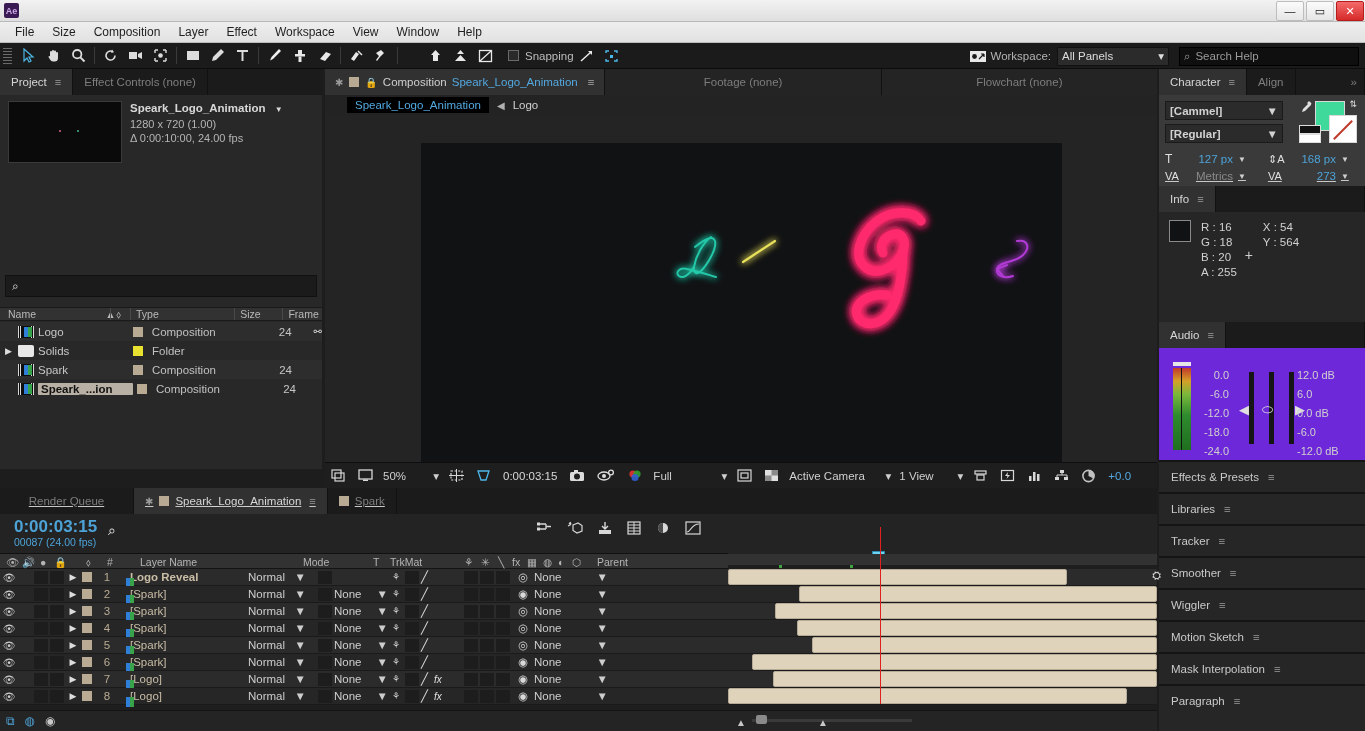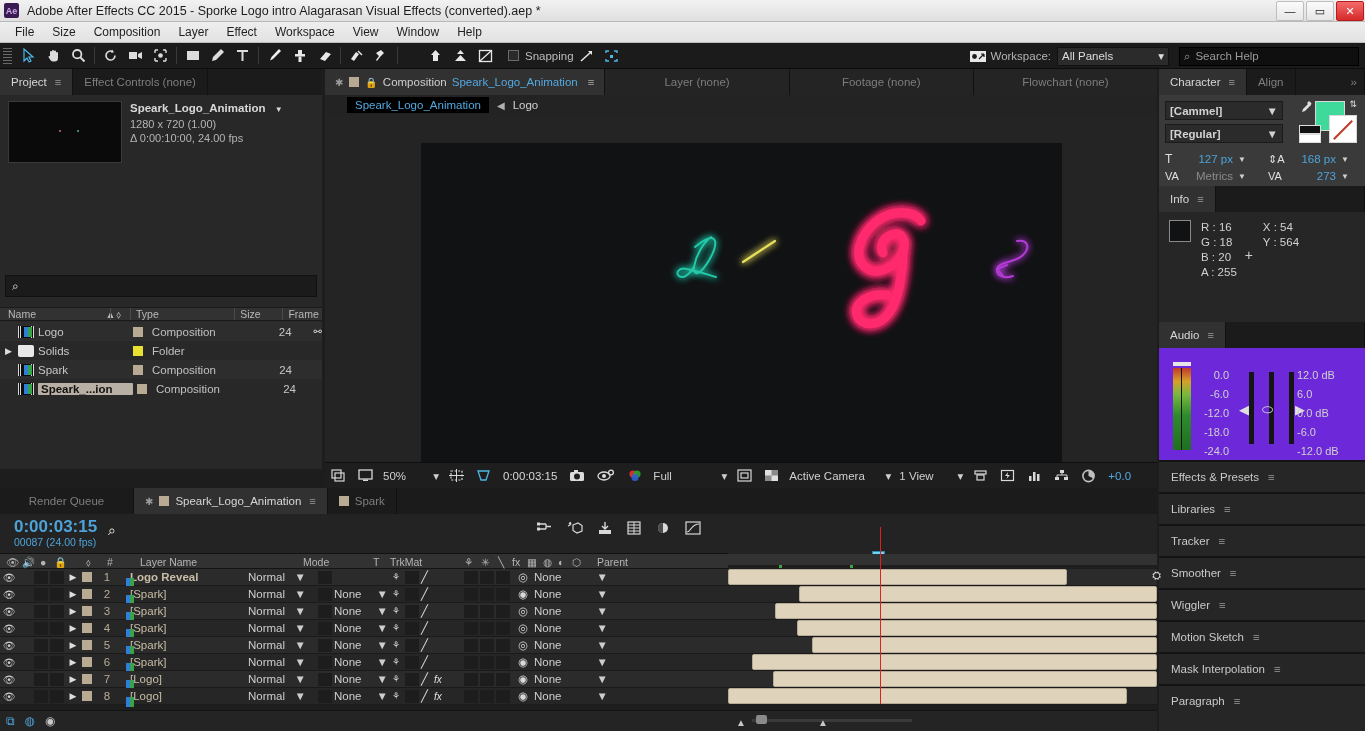--- a/index.html
+++ b/index.html
@@ -145,21 +145,21 @@
     text-align:left; width:60px;}
   .sliders { position:absolute; left:84px; top:24px; width:62px; height:80px;}
   .sl { position:absolute; top:0; width:5px; height:72px; background:#151515;}
   .handle { position:absolute; top:30px; color:#e0e0e0; font-size:13px;}
   .stacked-tab { height:32px; background:#262626; border-top:2px solid #141414;
     display:flex; align-items:center; padding-left:12px; font-size:11.5px; color:#c9c9c9;}
   .stacked-tab .mnu { margin-left:9px; color:#9b9b9b;}
 
   
   .timeline { position:absolute; left:0; top:488px; width:1157px; height:243px; background:#1e1e1e;}
-  .tl-tabs { height:26px; display:flex; background:#1b1b1b;}
+  .tl-tabs { height:26px; display:flex; background:#1b1b1b;text-decoration:underline;}
   .tl-head { height:40px; background:#232323; display:flex; align-items:flex-start;
     border-bottom:1px solid #111; position:relative;}
   .tl-time { padding:4px 0 0 14px; }
   .tl-time .big { color:#4da3d8; font-size:17px; font-weight:bold; line-height:18px;}
   .tl-time .small { color:#4da3d8; font-size:10.5px;}
   .tl-icons { position:absolute; left:537px; top:7px; display:flex; gap:14px; color:#d6d6d6;
     font-size:13px;}
   .ruler { position:absolute; left:728px; top:26px; width:429px; height:40px; background:#232323;}
   .ruler-ticks { position:absolute; left:0; top:12px; width:429px; height:17px;
     font-size:10.5px; color:#c6c6c6;}
@@ -188,21 +188,20 @@
     border-top:1px solid #141414; display:flex; align-items:center; padding-left:6px;}
   .zoomslider { position:absolute; left:728px; top:6px; width:196px; height:9px;}
 </style>
 </head>
 <body>
 
 <div class="app">
 
   <div class="titlebar">
     <div class="ae-logo">Ae</div>
-    <div class="title-text">Adobe After Effects CC 2015 - Sporke  Logo  intro Alagarasan  Visual  Effects (converted).aep *</div>
     <div class="win-btns">
       <div class="win-btn">—</div>
       <div class="win-btn">▭</div>
       <div class="win-btn close">✕</div>
     </div>
   </div>
 
   <div class="menubar">
     <div class="mi">File</div>
     <div class="mi">Size</div>
@@ -435,21 +434,20 @@
   <div class="comp">
     <div class="comp-tabs">
       <div class="comp-tab active">
         <span style="color:#9a9a9a;margin-right:6px;font-size:10px;">✱</span>
         <span class="sq"></span>
         <span style="color:#e0e0e0;margin-right:5px;font-size:10px;">🔒</span>
         <span>Composition</span>
         <span class="blue" style="margin-left:5px;">Speark_Logo_Animation</span>
         <span class="mnu" style="margin-left:10px;color:#aaa;">≡</span>
       </div>
-      <div class="comp-tab inactive">Layer (none)</div>
       <div class="comp-tab inactive">Footage (none)</div>
       <div class="comp-tab inactive">Flowchart (none)</div>
     </div>
 
     <div class="comp-crumb">
       <span class="crumb-active">Speark_Logo_Animation</span>
       <span style="color:#b0b0b0;margin:0 8px;font-size:10px;">◀</span>
       <span style="color:#cfcfcf;">Logo</span>
     </div>
 
@@ -649,21 +647,21 @@
       </div>
       <div class="char-nums" style="margin-top:5px;">
         <span style="color:#e0e0e0;width:20px;font-size:12px;">T</span>
         <span class="nfield">127 px</span>
         <span class="caret">▼</span>
         <span style="width:22px"></span>
         <span style="color:#e0e0e0;width:20px;font-size:11px;">⇕A</span>
         <span class="nfield">168 px</span>
         <span class="caret">▼</span>
       </div>
-      <div class="char-nums" style="margin-top:4px;">
+      <div class="char-nums" style="margin-top:4px;text-decoration:underline;">
         <span style="color:#e0e0e0;width:20px;font-size:11px;">VA</span>
         <span class="nfield dim">Metrics</span>
         <span class="caret">▼</span>
         <span style="width:22px"></span>
         <span style="color:#e0e0e0;width:20px;font-size:11px;">VA</span>
         <span class="nfield">273</span>
         <span class="caret">▼</span>
       </div>
     </div>
 

